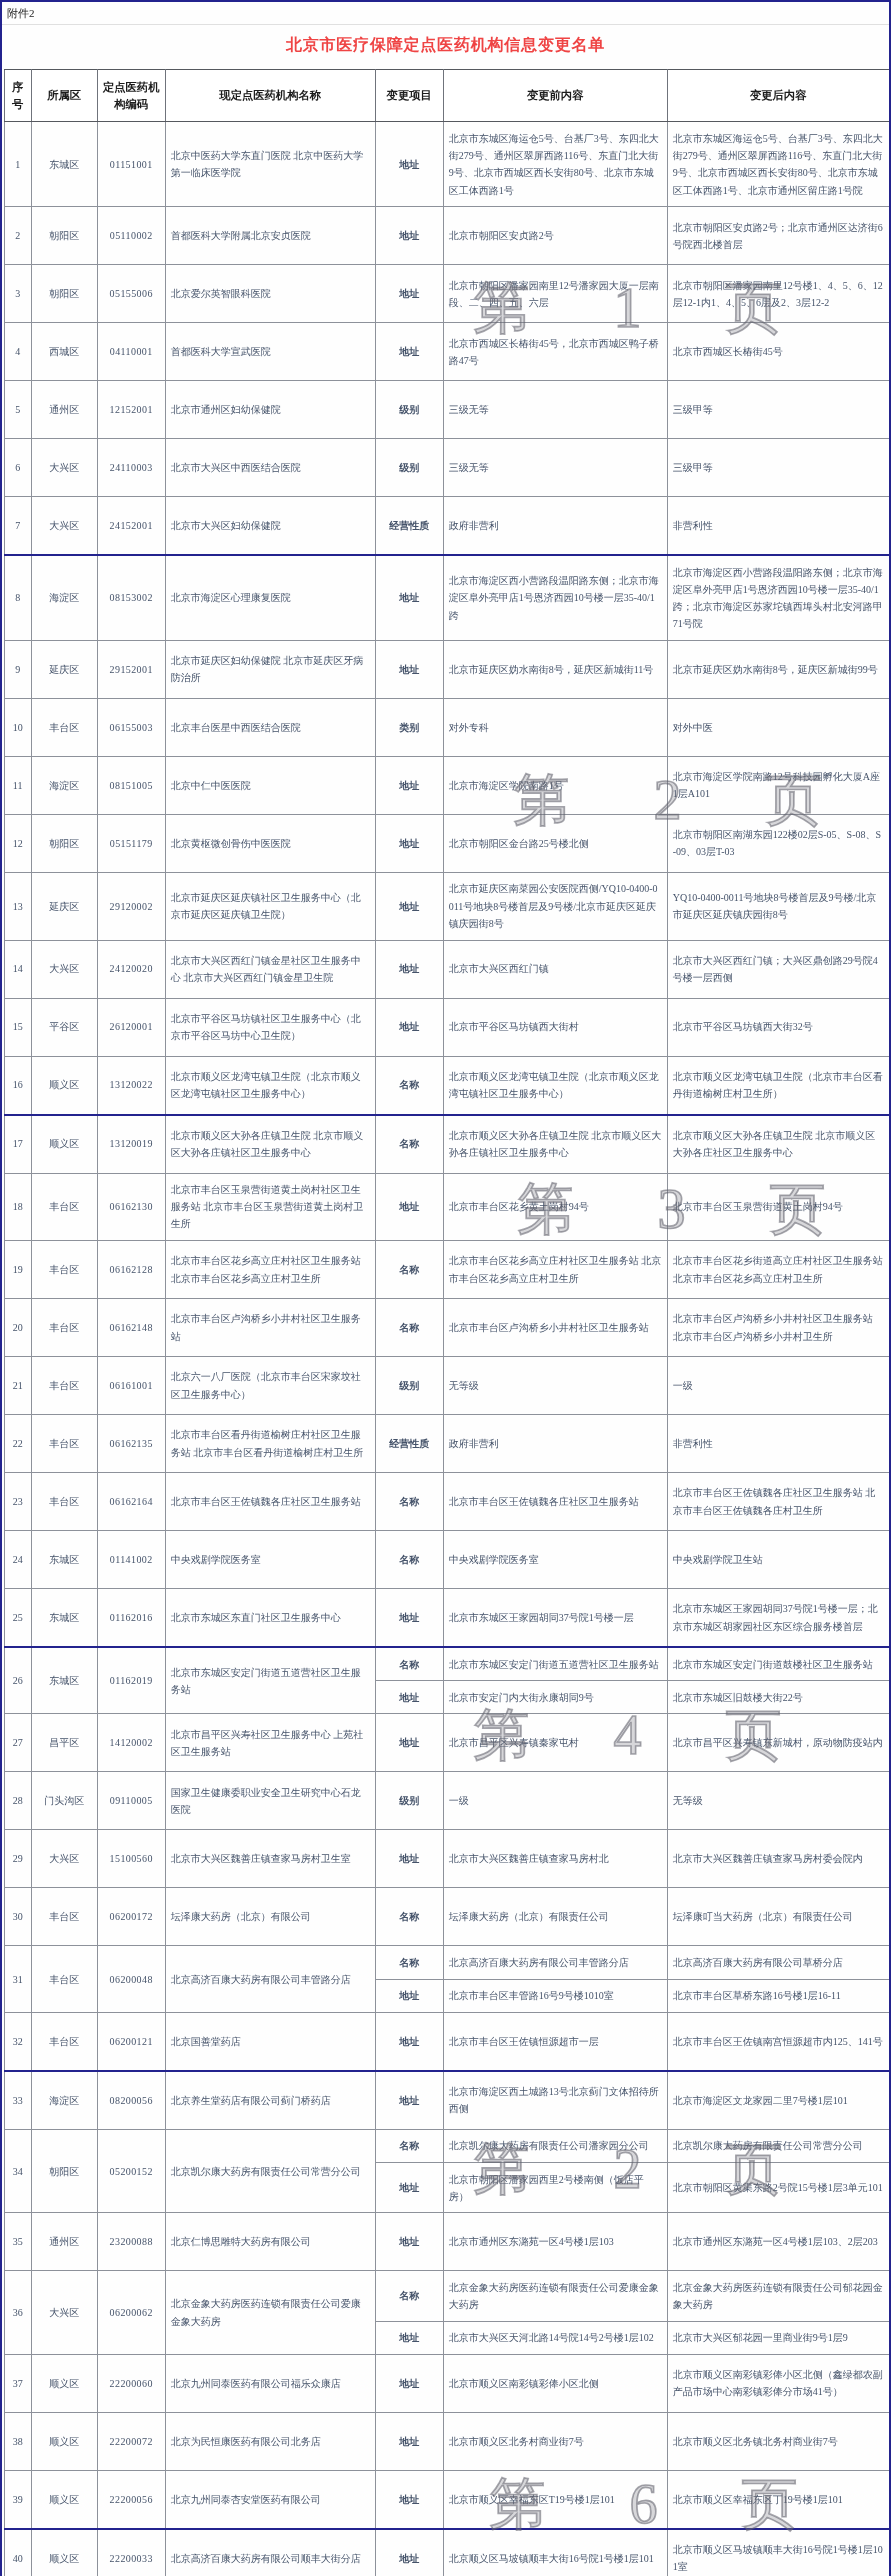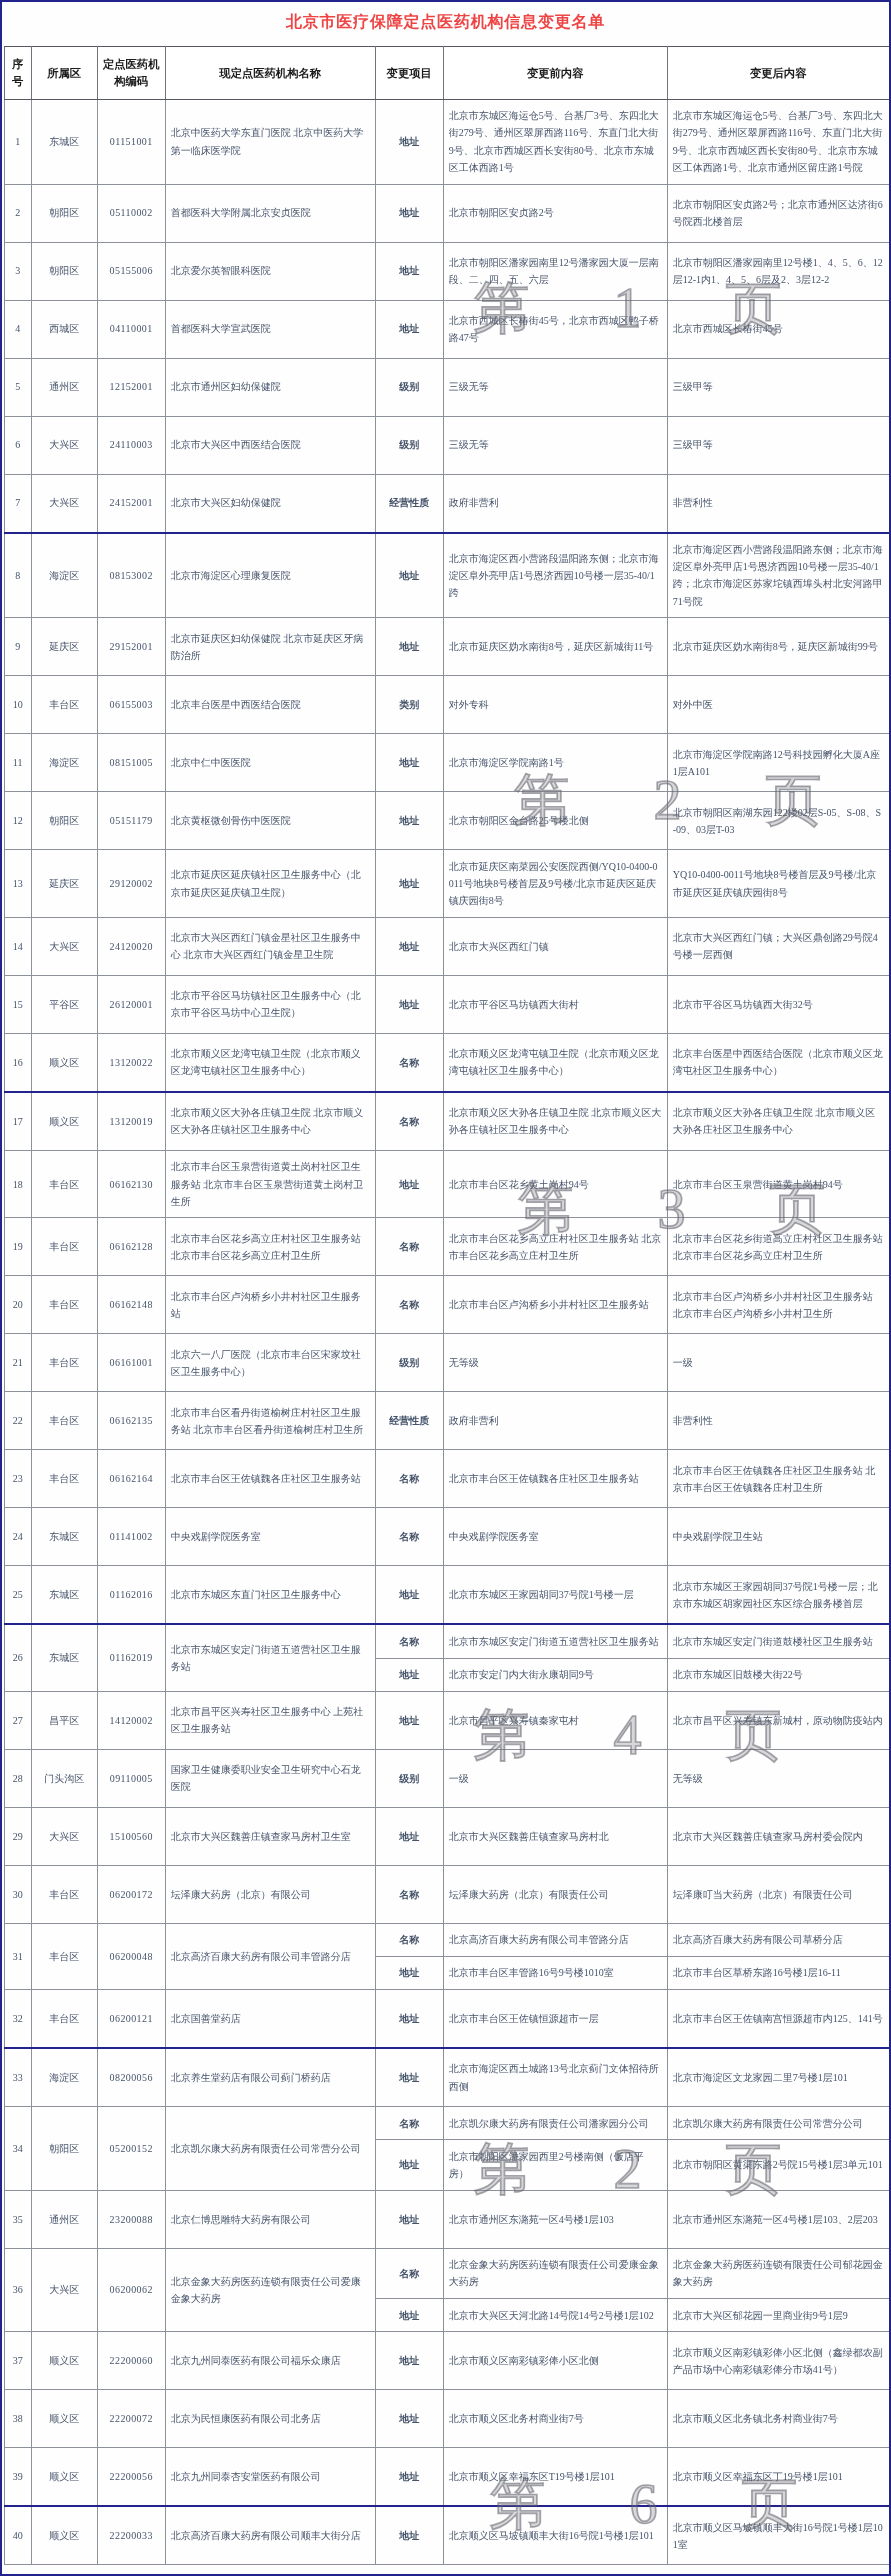--- a/index.html
+++ b/index.html
@@ -85,20 +85,21 @@
   .wm:nth-child(3) { top: 1208px; margin-left: 44px; }
   .wm:nth-child(4) { top: 1734px; }
   .wm:nth-child(5) { top: 2168px; }
   .wm:nth-child(6) { top: 2503px; margin-left: 16px; }
 </style>
 </head>
 <body>
 
 <div class="page">
 
+  <div class="attachment-row">附件2</div>
 
   <div class="doc-title">北京市医疗保障定点医药机构信息变更名单</div>
 
   <table class="change-table">
     <colgroup>
       <col class="w-no">
         <col class="w-district">
         <col class="w-code">
       <col class="w-name">
         <col class="w-item">
@@ -252,21 +253,21 @@
           <td class="c-before">北京市平谷区马坊镇西大街村</td>
           <td class="c-after">北京市平谷区马坊镇西大街32号</td>
         </tr>
         <tr class="page-break">
           <td rowspan="1" class="c-no">16</td>
           <td rowspan="1" class="c-district">顺义区</td>
           <td rowspan="1" class="c-code">13120022</td>
           <td rowspan="1" class="c-name">北京市顺义区龙湾屯镇卫生院（北京市顺义区龙湾屯镇社区卫生服务中心）</td>
           <td class="c-item">名称</td>
           <td class="c-before">北京市顺义区龙湾屯镇卫生院（北京市顺义区龙湾屯镇社区卫生服务中心）</td>
-          <td class="c-after">北京丰台医星中西医结合医院（北京市顺义区龙湾屯社区卫生服务中心）</td>
+          <td class="c-after">北京市顺义区龙湾屯镇卫生院（北京市丰台区看丹街道榆树庄村卫生所）</td>
         </tr>
         <tr>
           <td rowspan="1" class="c-no">17</td>
           <td rowspan="1" class="c-district">顺义区</td>
           <td rowspan="1" class="c-code">13120019</td>
           <td rowspan="1" class="c-name">北京市顺义区大孙各庄镇卫生院 北京市顺义区大孙各庄镇社区卫生服务中心</td>
           <td class="c-item">名称</td>
           <td class="c-before">北京市顺义区大孙各庄镇卫生院 北京市顺义区大孙各庄镇社区卫生服务中心</td>
           <td class="c-after">北京市顺义区大孙各庄镇卫生院 北京市顺义区大孙各庄社区卫生服务中心</td>
         </tr>

